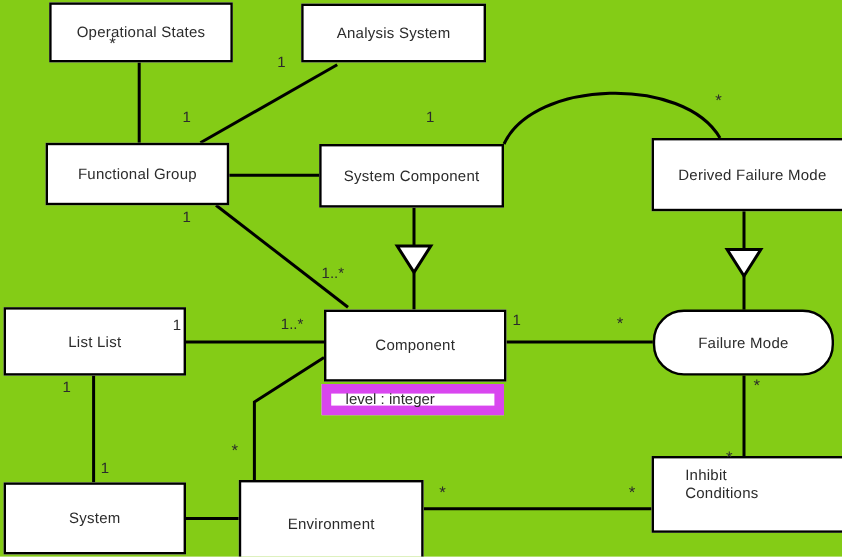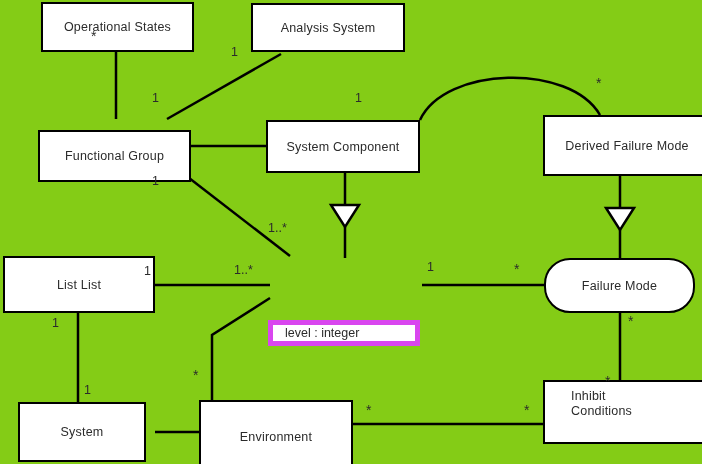--- a/index.html
+++ b/index.html
@@ -46,21 +46,21 @@
   .class-name.two-line {
     top: 7px;
     text-align: left;
     padding-left: 26px;
     line-height: 15px;
     white-space: pre-line;
   }
   .attr-box {
     position: absolute;
     box-sizing: border-box;
-    border: 5px solid #d946ef;
+    border: 8px solid #d946ef;
     background: #ffffff;
     z-index: 5;
     text-align: center;
   }
   .attr-text {
     position: absolute;
     top: 50%;
     transform: translateY(-50%);
     left: 12px;
     font-size: 12.5px;
@@ -123,51 +123,54 @@
   </svg>
 
   <div class="uml-class" style="left:41px; top:2px; width:153px; height:50px;">
     <div class="class-name centered">Operational States</div>
   </div>
 
   <div class="uml-class" style="left:251px; top:3px; width:154px; height:49px;">
     <div class="class-name centered">Analysis System</div>
   </div>
 
-  <div class="uml-class" style="left:38px; top:130px; width:153px; height:52px;">
+  <div class="uml-class" style="left:38px; top:119px; width:153px; height:52px;">
     <div class="class-name centered">Functional Group</div>
   </div>
 
   <div class="uml-class" style="left:266px; top:120px; width:154px; height:53px;">
     <div class="class-name centered">System Component</div>
   </div>
 
   <div class="uml-class" style="left:543px; top:115px; width:168px; height:61px;">
     <div class="class-name centered">Derived Failure Mode</div>
   </div>
 
   <div class="uml-class" style="left:3px; top:256px; width:152px; height:57px;">
     <div class="class-name centered">List List</div>
   </div>
 
+  <div class="uml-class" style="left:270px; top:258px; width:152px; height:60px;">
+    <div class="class-name centered">Component</div>
+  </div>
 
   <div class="attr-box" style="left:268px; top:320px; width:152px; height:26px;">
     <div class="attr-text">level : integer</div>
   </div>
 
   <div class="uml-class" style="left:544px; top:258px; width:151px; height:55px;border-radius:26px;">
     <div class="class-name centered">Failure Mode</div>
   </div>
 
   <div class="uml-class" style="left:543px; top:380px; width:178px; height:64px;">
     <div class="class-name two-line">Inhibit
 Conditions</div>
   </div>
 
-  <div class="uml-class" style="left:18px; top:402px; width:128px; height:60px;">
+  <div class="uml-class" style="left:3px; top:402px; width:152px; height:60px;">
     <div class="class-name centered">System</div>
   </div>
 
   <div class="uml-class" style="left:199px; top:400px; width:154px; height:74px;">
     <div class="class-name centered">Environment</div>
   </div>
 
   <div class="mult-label star" style="left:91px; top:31px;">*</div>
 
   <div class="mult-label" style="left:231px; top:45px;">1</div>

